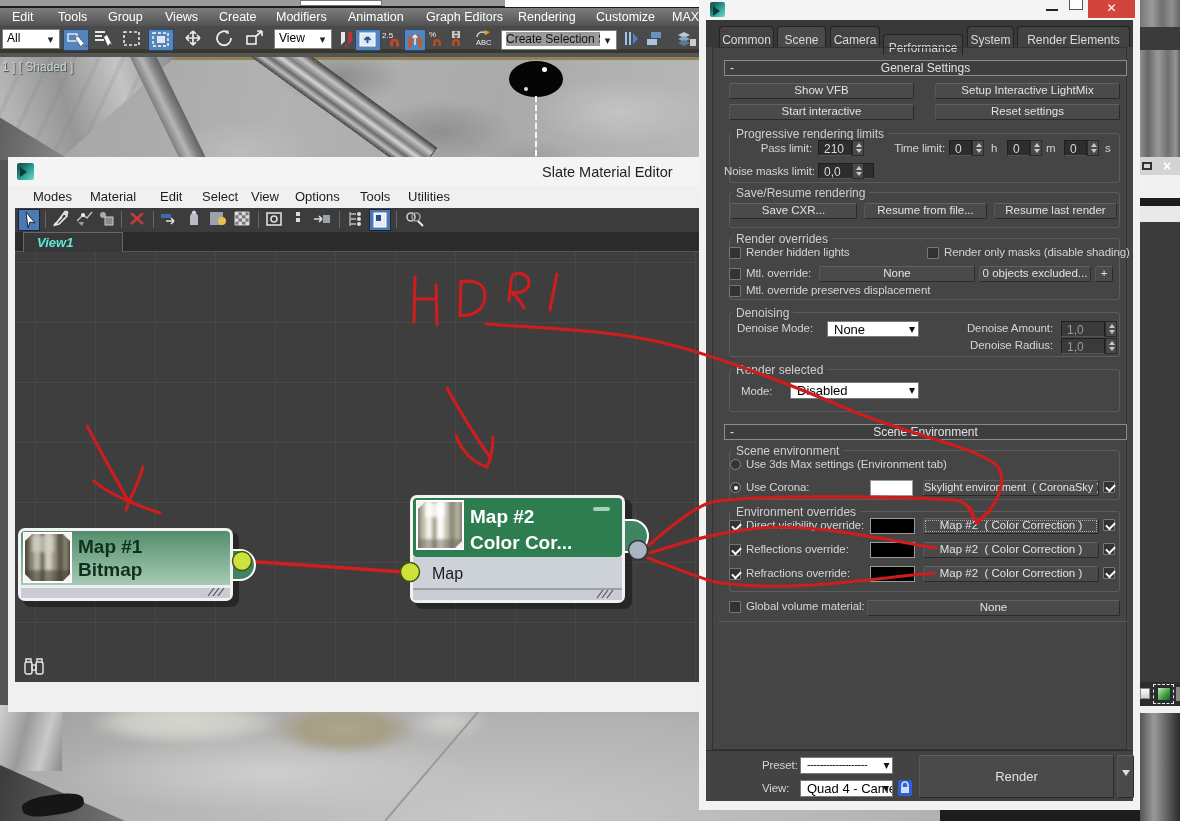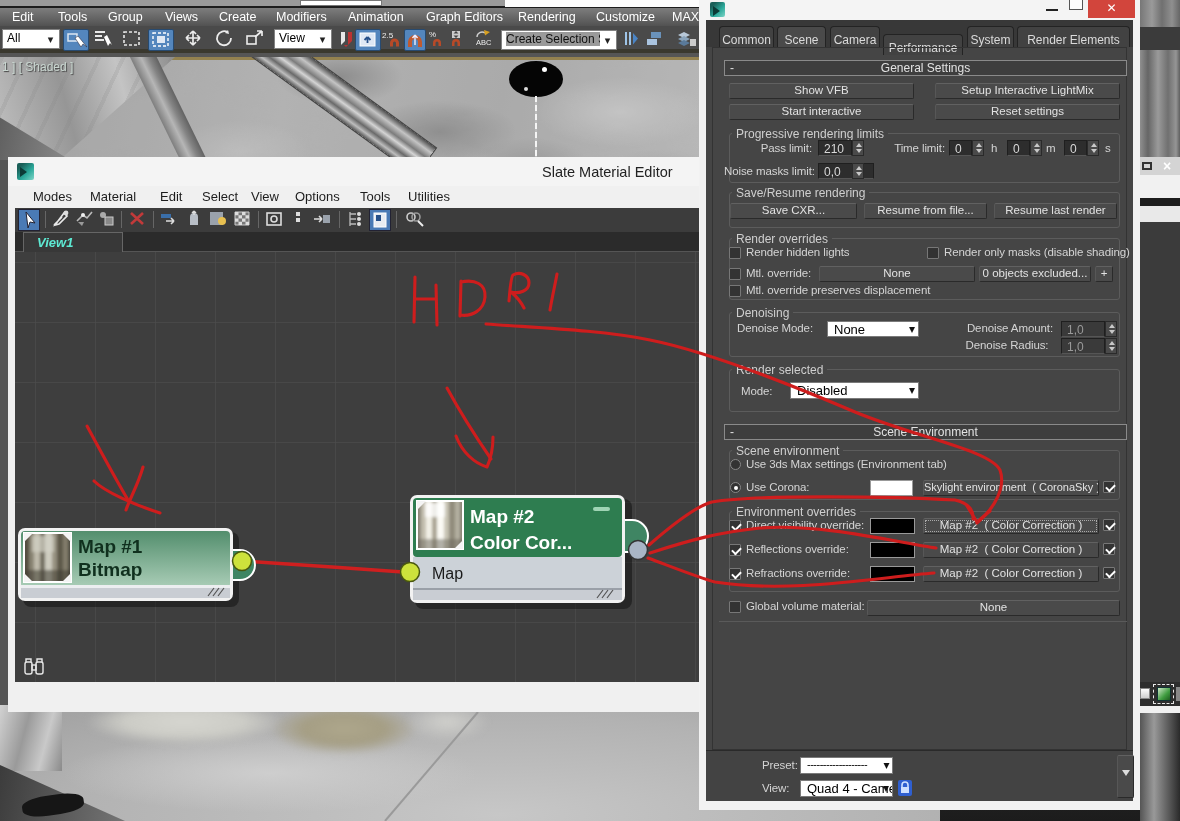--- a/index.html
+++ b/index.html
@@ -515,21 +515,21 @@
       <div class="d-cb" style="left:23px;top:265px;"></div>
       <div class="d-lbl" style="left:40px;top:264px;">Mtl. override preserves displacement</div>
 
       <div class="d-grp" style="left:23px;top:292px;width:391px;height:45px;"></div>
       <div class="d-gl" style="left:26px;top:286px;">Denoising</div>
       <div class="d-lbl" style="left:28px;top:302px;width:79px;text-align:right;">Denoise Mode:</div>
       <div class="d-wcombo" style="left:121px;top:301px;width:92px;height:16px;">None<span class="chev">▾</span></div>
       <div class="d-lbl" style="left:255px;top:302px;width:92px;text-align:right;">Denoise Amount:</div>
       <div class="d-fld dis" style="left:355px;top:301px;width:44px;height:16px;">1,0</div>
       <div class="d-spin" style="left:399px;top:301px;"></div>
-      <div class="d-lbl" style="left:255px;top:319px;width:92px;text-align:center;">Denoise Radius:</div>
+      <div class="d-lbl" style="left:255px;top:319px;width:92px;text-align:right;">Denoise Radius:</div>
       <div class="d-fld dis" style="left:355px;top:318px;width:44px;height:16px;">1,0</div>
       <div class="d-spin" style="left:399px;top:318px;"></div>
 
       <div class="d-grp" style="left:23px;top:349px;width:391px;height:43px;"></div>
       <div class="d-gl" style="left:26px;top:343px;">Render selected</div>
       <div class="d-lbl" style="left:35px;top:365px;">Mode:</div>
       <div class="d-wcombo" style="left:84px;top:362px;width:129px;height:17px;">Disabled<span class="chev">▾</span></div>
 
       <div class="d-roll" style="top:404px;"><b>-</b>Scene Environment</div>
       <div class="d-grp" style="left:23px;top:430px;width:391px;height:50px;"></div>
@@ -567,20 +567,21 @@
 
       <div class="d-foot">
         <div class="d-lbl" style="left:56px;top:8px;">Preset:</div>
         <div class="d-wcombo" style="left:94px;top:6px;width:93px;height:17px;font-size:11px;letter-spacing:-0.5px;">-------------------<span class="chev" style="font-size:12px;">▾</span></div>
         <div class="d-lbl" style="left:56px;top:31px;">View:</div>
         <div class="d-wcombo" style="left:94px;top:29px;width:93px;height:17px;">Quad 4 - Camer<span class="chev">▾</span></div>
         <div style="position:absolute;left:192px;top:29px;width:14px;height:16px;background:#2f5fd0;border-radius:2px;"><svg width="14" height="16">
               <path d="M4 7V5a3 3 0 0 1 6 0v2" stroke="#cfe0ff" stroke-width="1.6" fill="none"></path>
               <rect x="3" y="7" width="8" height="6" fill="#cfe0ff"></rect>
             </svg></div>
+        <div class="d-btn" style="left:213px;top:4px;width:195px;height:43px;font-size:13px;padding-top:13px;">Render</div>
         <div class="d-btn" style="left:411px;top:4px;width:17px;height:43px;">
             <span style="position:absolute;left:4px;top:14px;border-left:4.5px solid transparent;border-right:4.5px solid transparent;border-top:6px solid #ddd;"></span>
           </div>
       </div>
     </div>
   </div>
 
   <svg class="abs" id="red" width="1180" height="821" style="left:0;top:0;z-index:40;pointer-events:none">
     <g stroke="#ce1d1d" stroke-width="3.1" fill="none" stroke-linecap="round">
       <path d="M415 277 L414 322 M436 285 L437 325 M415 299 L436 299"></path>

